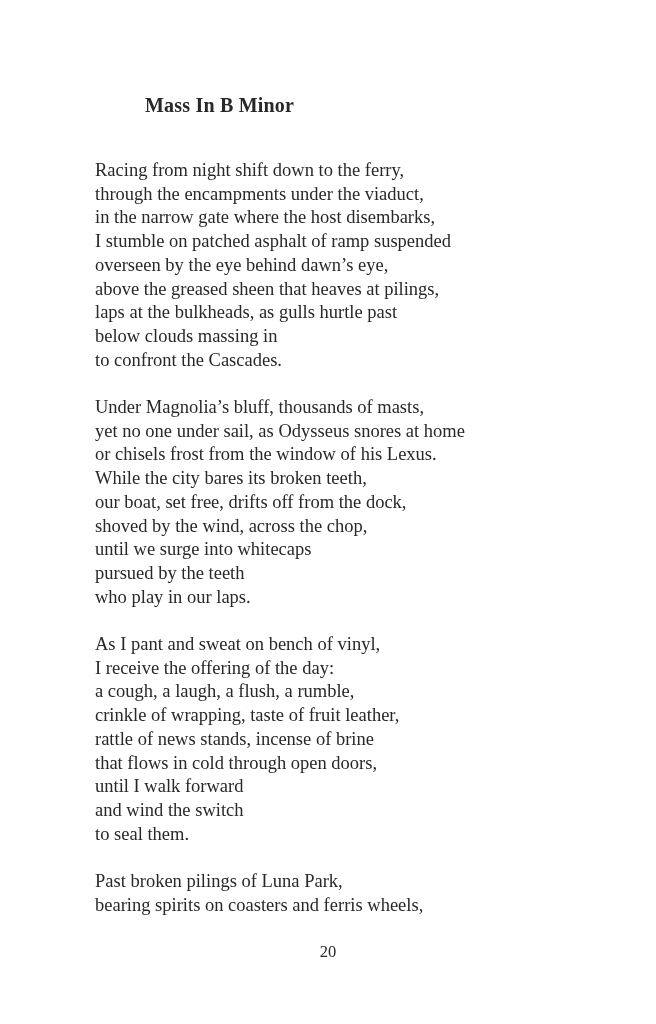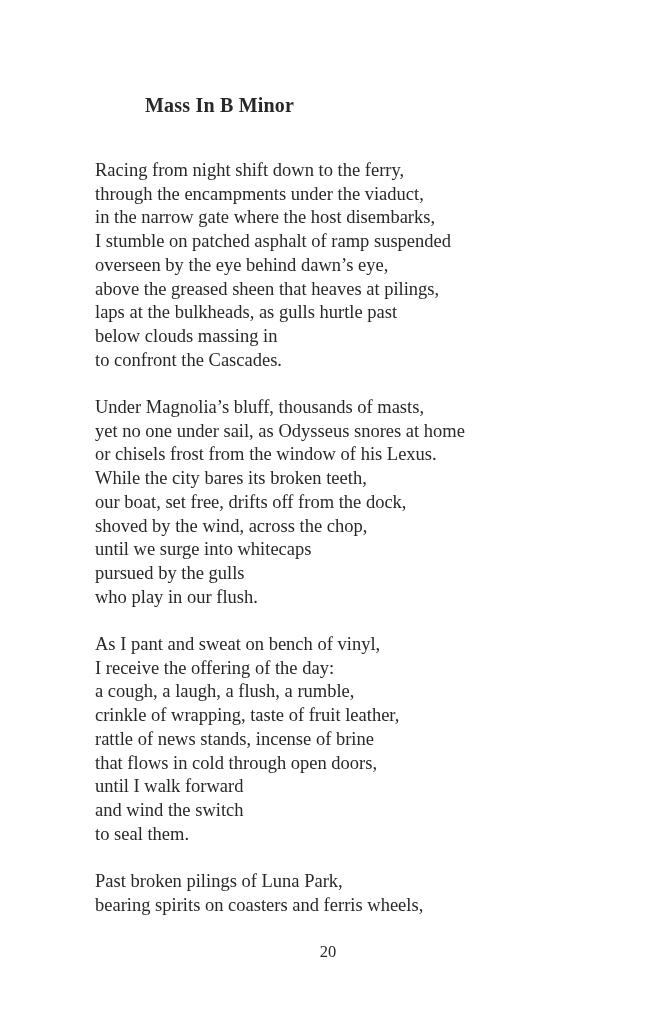--- a/index.html
+++ b/index.html
@@ -66,22 +66,22 @@
         <span class="line">to confront the Cascades.</span>
       </p>
       <p class="stanza">
         <span class="line">Under Magnolia’s bluff, thousands of masts,</span>
         <span class="line">yet no one under sail, as Odysseus snores at home</span>
         <span class="line">or chisels frost from the window of his Lexus.</span>
         <span class="line">While the city bares its broken teeth,</span>
         <span class="line">our boat, set free, drifts off from the dock,</span>
         <span class="line">shoved by the wind, across the chop,</span>
         <span class="line">until we surge into whitecaps</span>
-        <span class="line">pursued by the gulls</span>
-        <span class="line">who play in our flush.</span>
+        <span class="line">pursued by the teeth</span>
+        <span class="line">who play in our laps.</span>
       </p>
       <p class="stanza">
         <span class="line">As I pant and sweat on bench of vinyl,</span>
         <span class="line">I receive the offering of the day:</span>
         <span class="line">a cough, a laugh, a flush, a rumble,</span>
         <span class="line">crinkle of wrapping, taste of fruit leather,</span>
         <span class="line">rattle of news stands, incense of brine</span>
         <span class="line">that flows in cold through open doors,</span>
         <span class="line">until I walk forward</span>
         <span class="line">and wind the switch</span>

